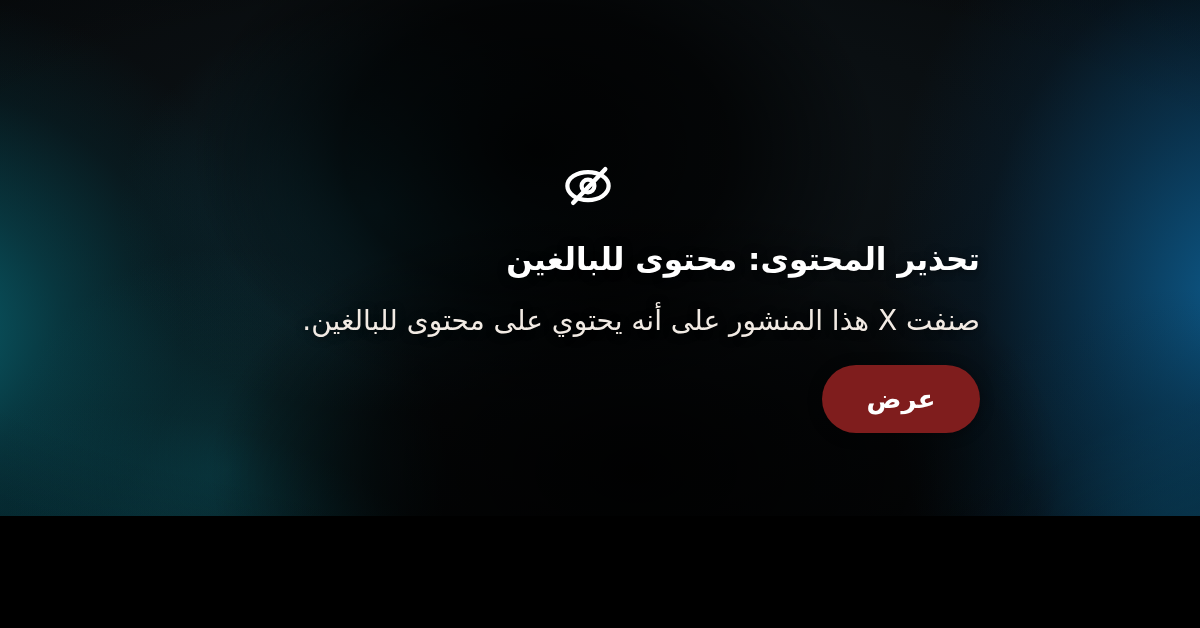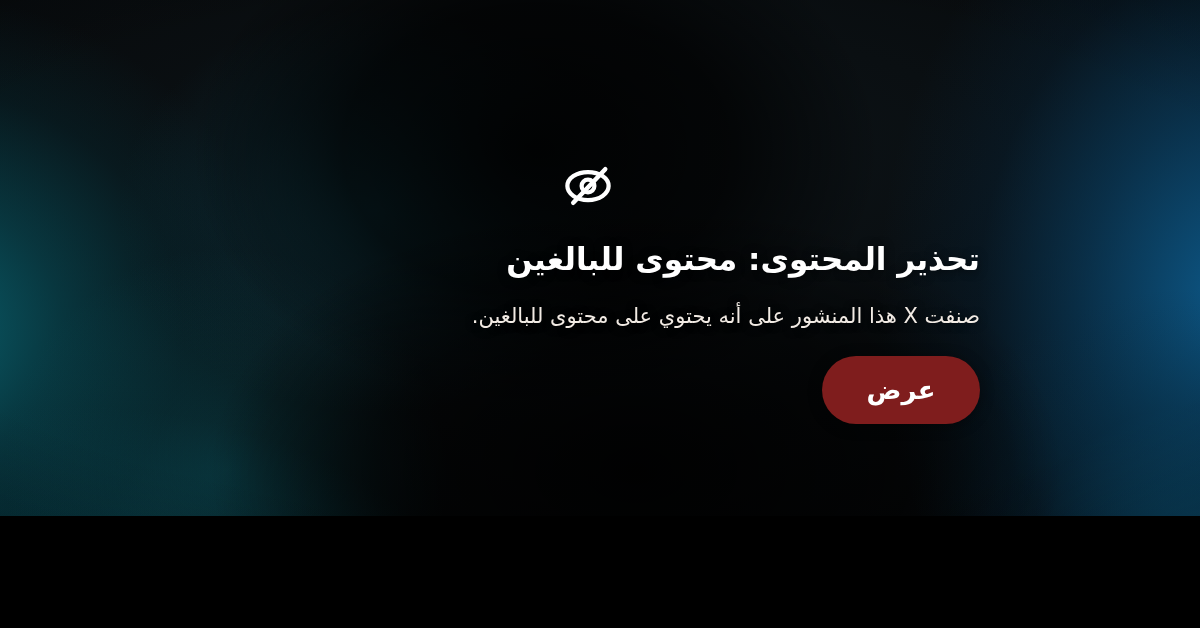--- a/index.html
+++ b/index.html
@@ -153,21 +153,21 @@
     font-size: 31px;
     line-height: 1.28;
     font-weight: 700;
     color: #ffffff;
     letter-spacing: 0;
     text-shadow: 0 1px 10px rgba(0,0,0,0.55);
   }
 
   .warning-body {
     margin: 22px 0 0 0;
-    font-size: 21px;
+    font-size: 28px;
     line-height: 1.35;
     font-weight: 400;
     color: #f2ebe4;
     text-shadow: 0 1px 9px rgba(0,0,0,0.55);
   }
 
   .action-row {
     margin-top: 26px;
     display: flex;
     justify-content: flex-start;

